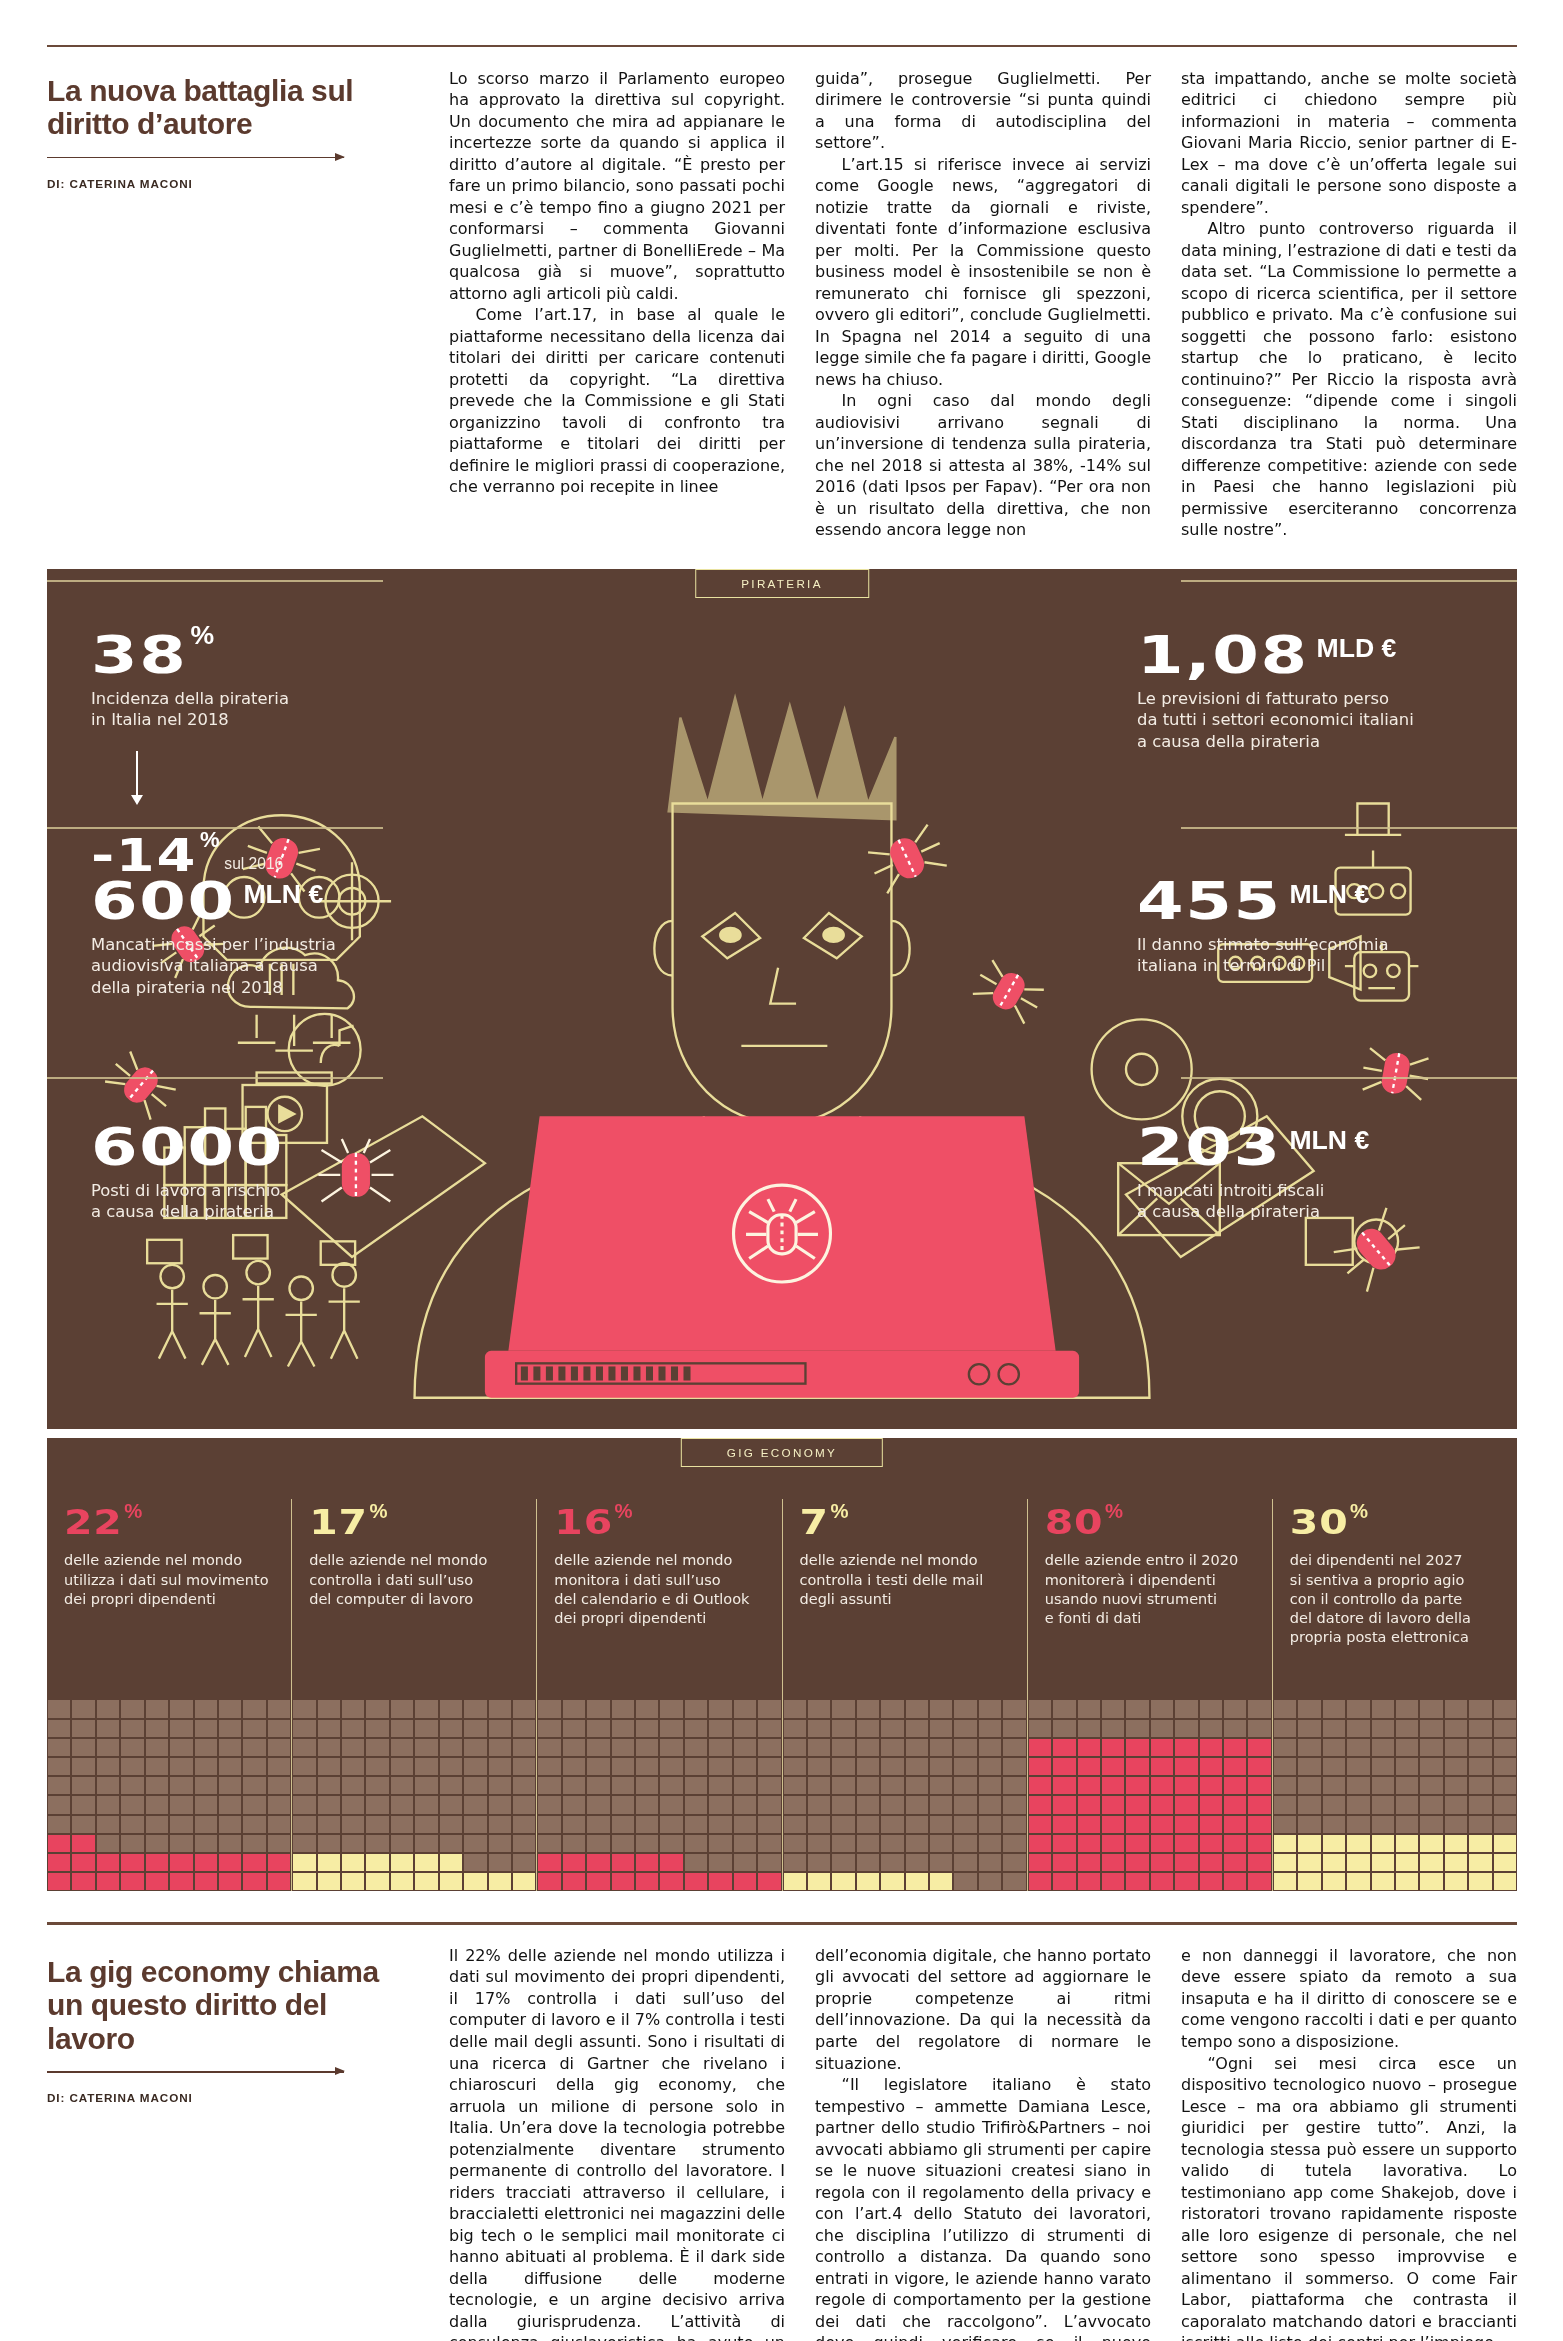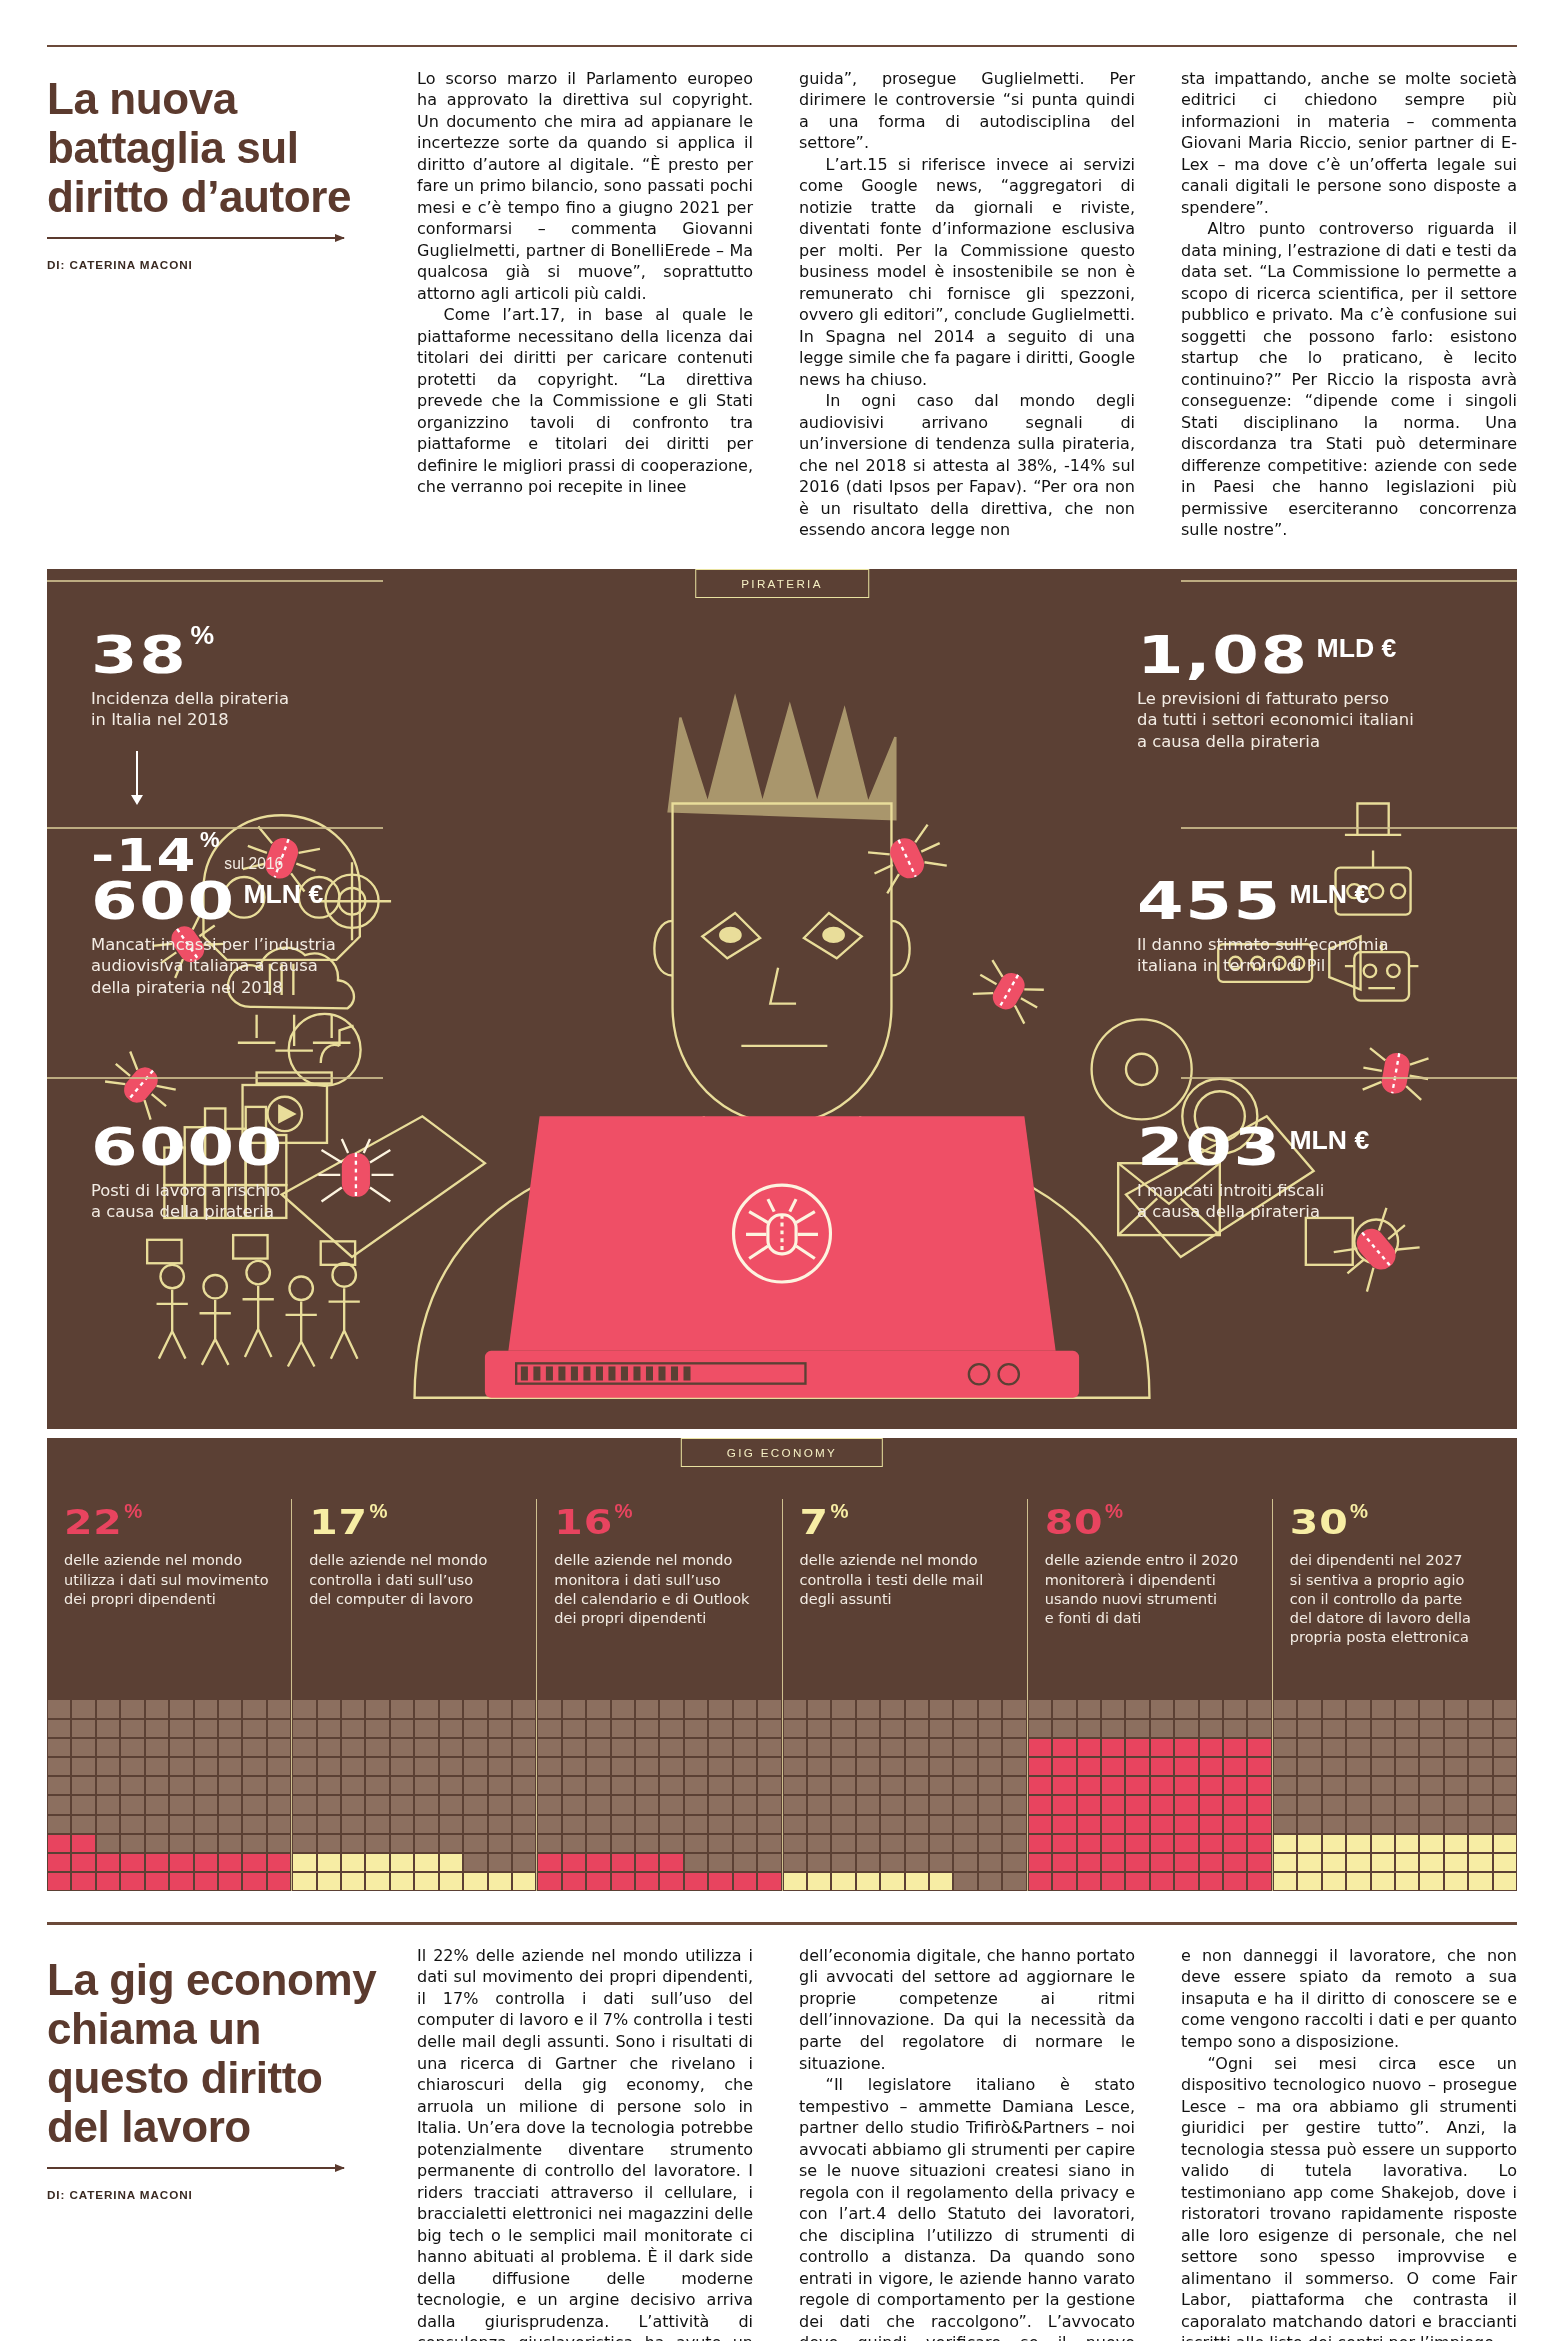--- a/index.html
+++ b/index.html
@@ -14,32 +14,32 @@
   .page { width:1563px; height:2342px; position:relative; padding:0 47px; }
 
   
   .top-rule { height:2.3px; background:#6b4a3a; width:1470px; margin:45px auto 0; }
 
   
   .article-head { display:flex; width:1470px; margin:0 auto; padding-top:0; }
   .headline-col { width:422px; padding-right:31px; padding-top:26.6px; position:relative; }
   .headline-col.second { padding-top:30px; }
   .headline {
-    font-size:44px; line-height:1.12; font-weight:bold;
+    font-size:30px; line-height:1.12; font-weight:bold;
     color:#5b3a2e; letter-spacing:-0.4px;
   }
   .byline-wrap { margin-top:36px; position:relative; height:31px; }
   .byline-arrow { position:absolute; left:0; top:-20.3px; width:297px; height:1.6px; background:#5b3a2e; }
   .byline-arrow:after {
     content:""; position:absolute; right:-0.8px; top:-3.9px;
     border-left:10.2px solid #5b3a2e; border-top:4.7px solid transparent; border-bottom:4.7px solid transparent;
   }
   .byline { font-size:11.7px; font-weight:bold; letter-spacing:0.9px; color:#3a2a22; }
 
-  .cols { display:flex; gap:46px; flex:1; padding-top:20.3px; }
+  .cols { display:flex; gap:30px; flex:1; padding-top:20.3px; }
   .col { width:336px; }
   .col p {
     font-size:16px; line-height:1.345; text-align:justify;
     color:#111; font-family:"DejaVu Sans", sans-serif; hyphens:none;
   }
   .col p + p { text-indent:26.6px; }
 
   
   .info-panel {
     width:1470px; margin:28px auto 0; background:#5b4034;

